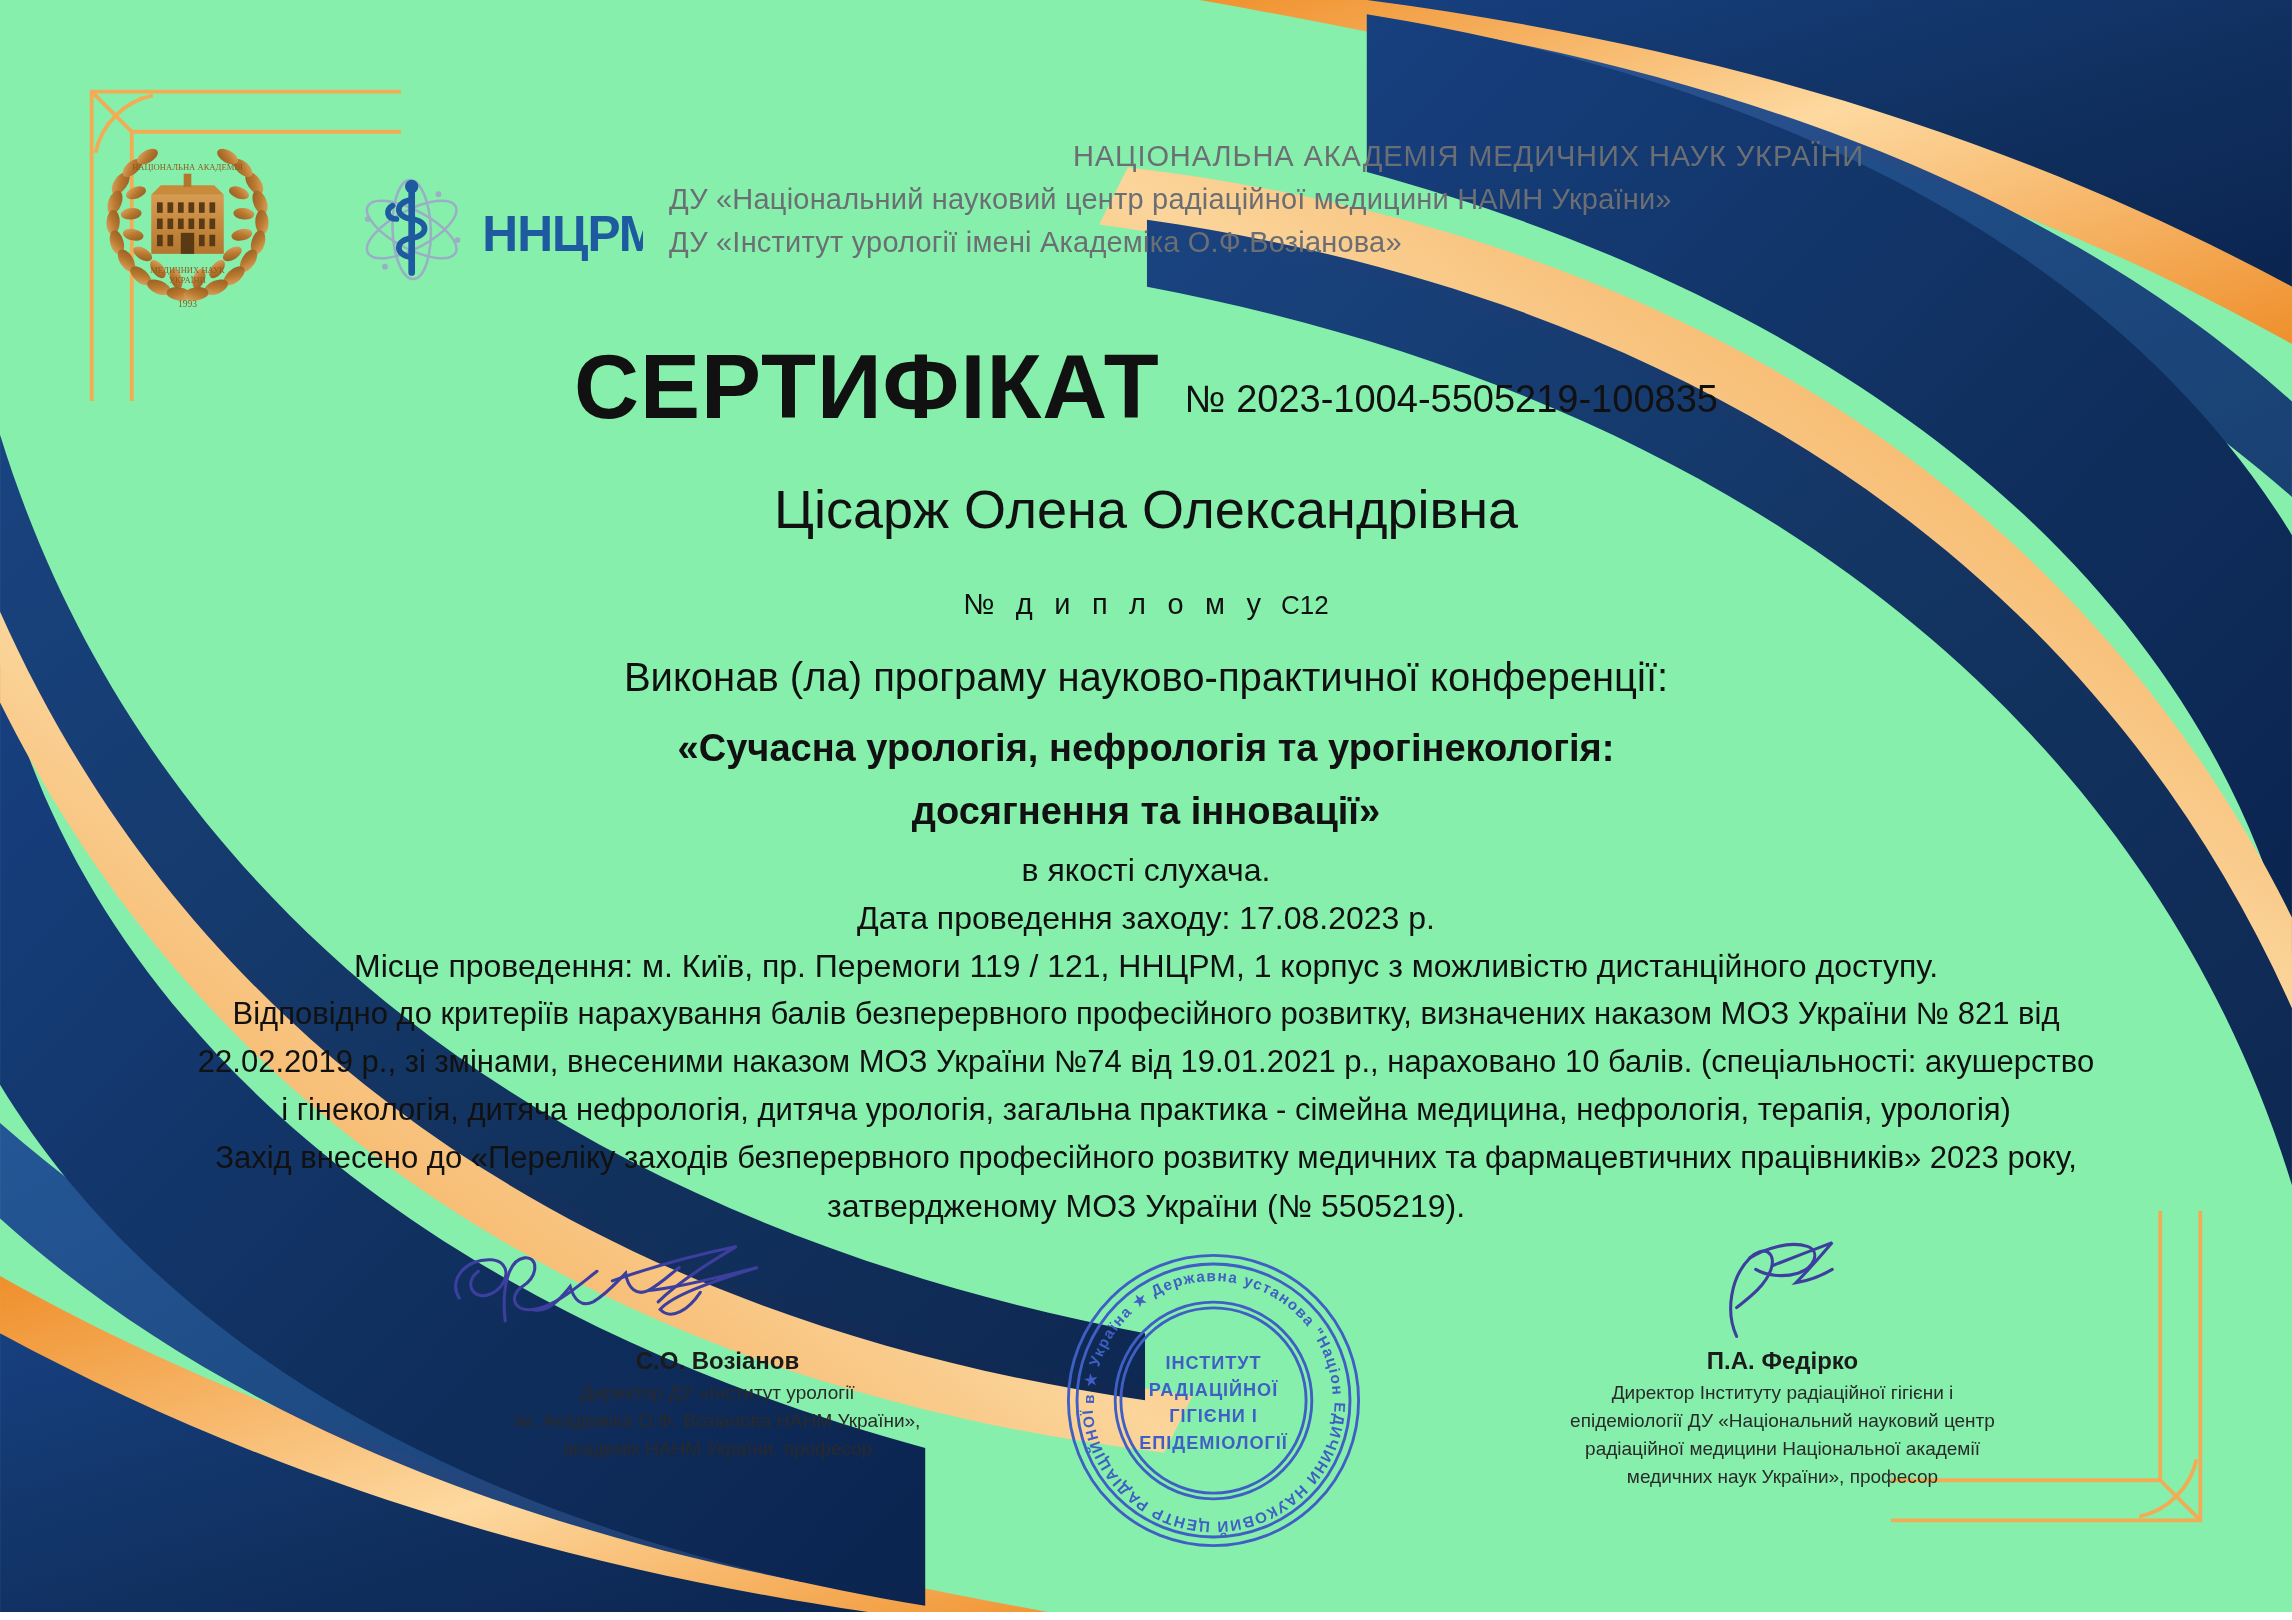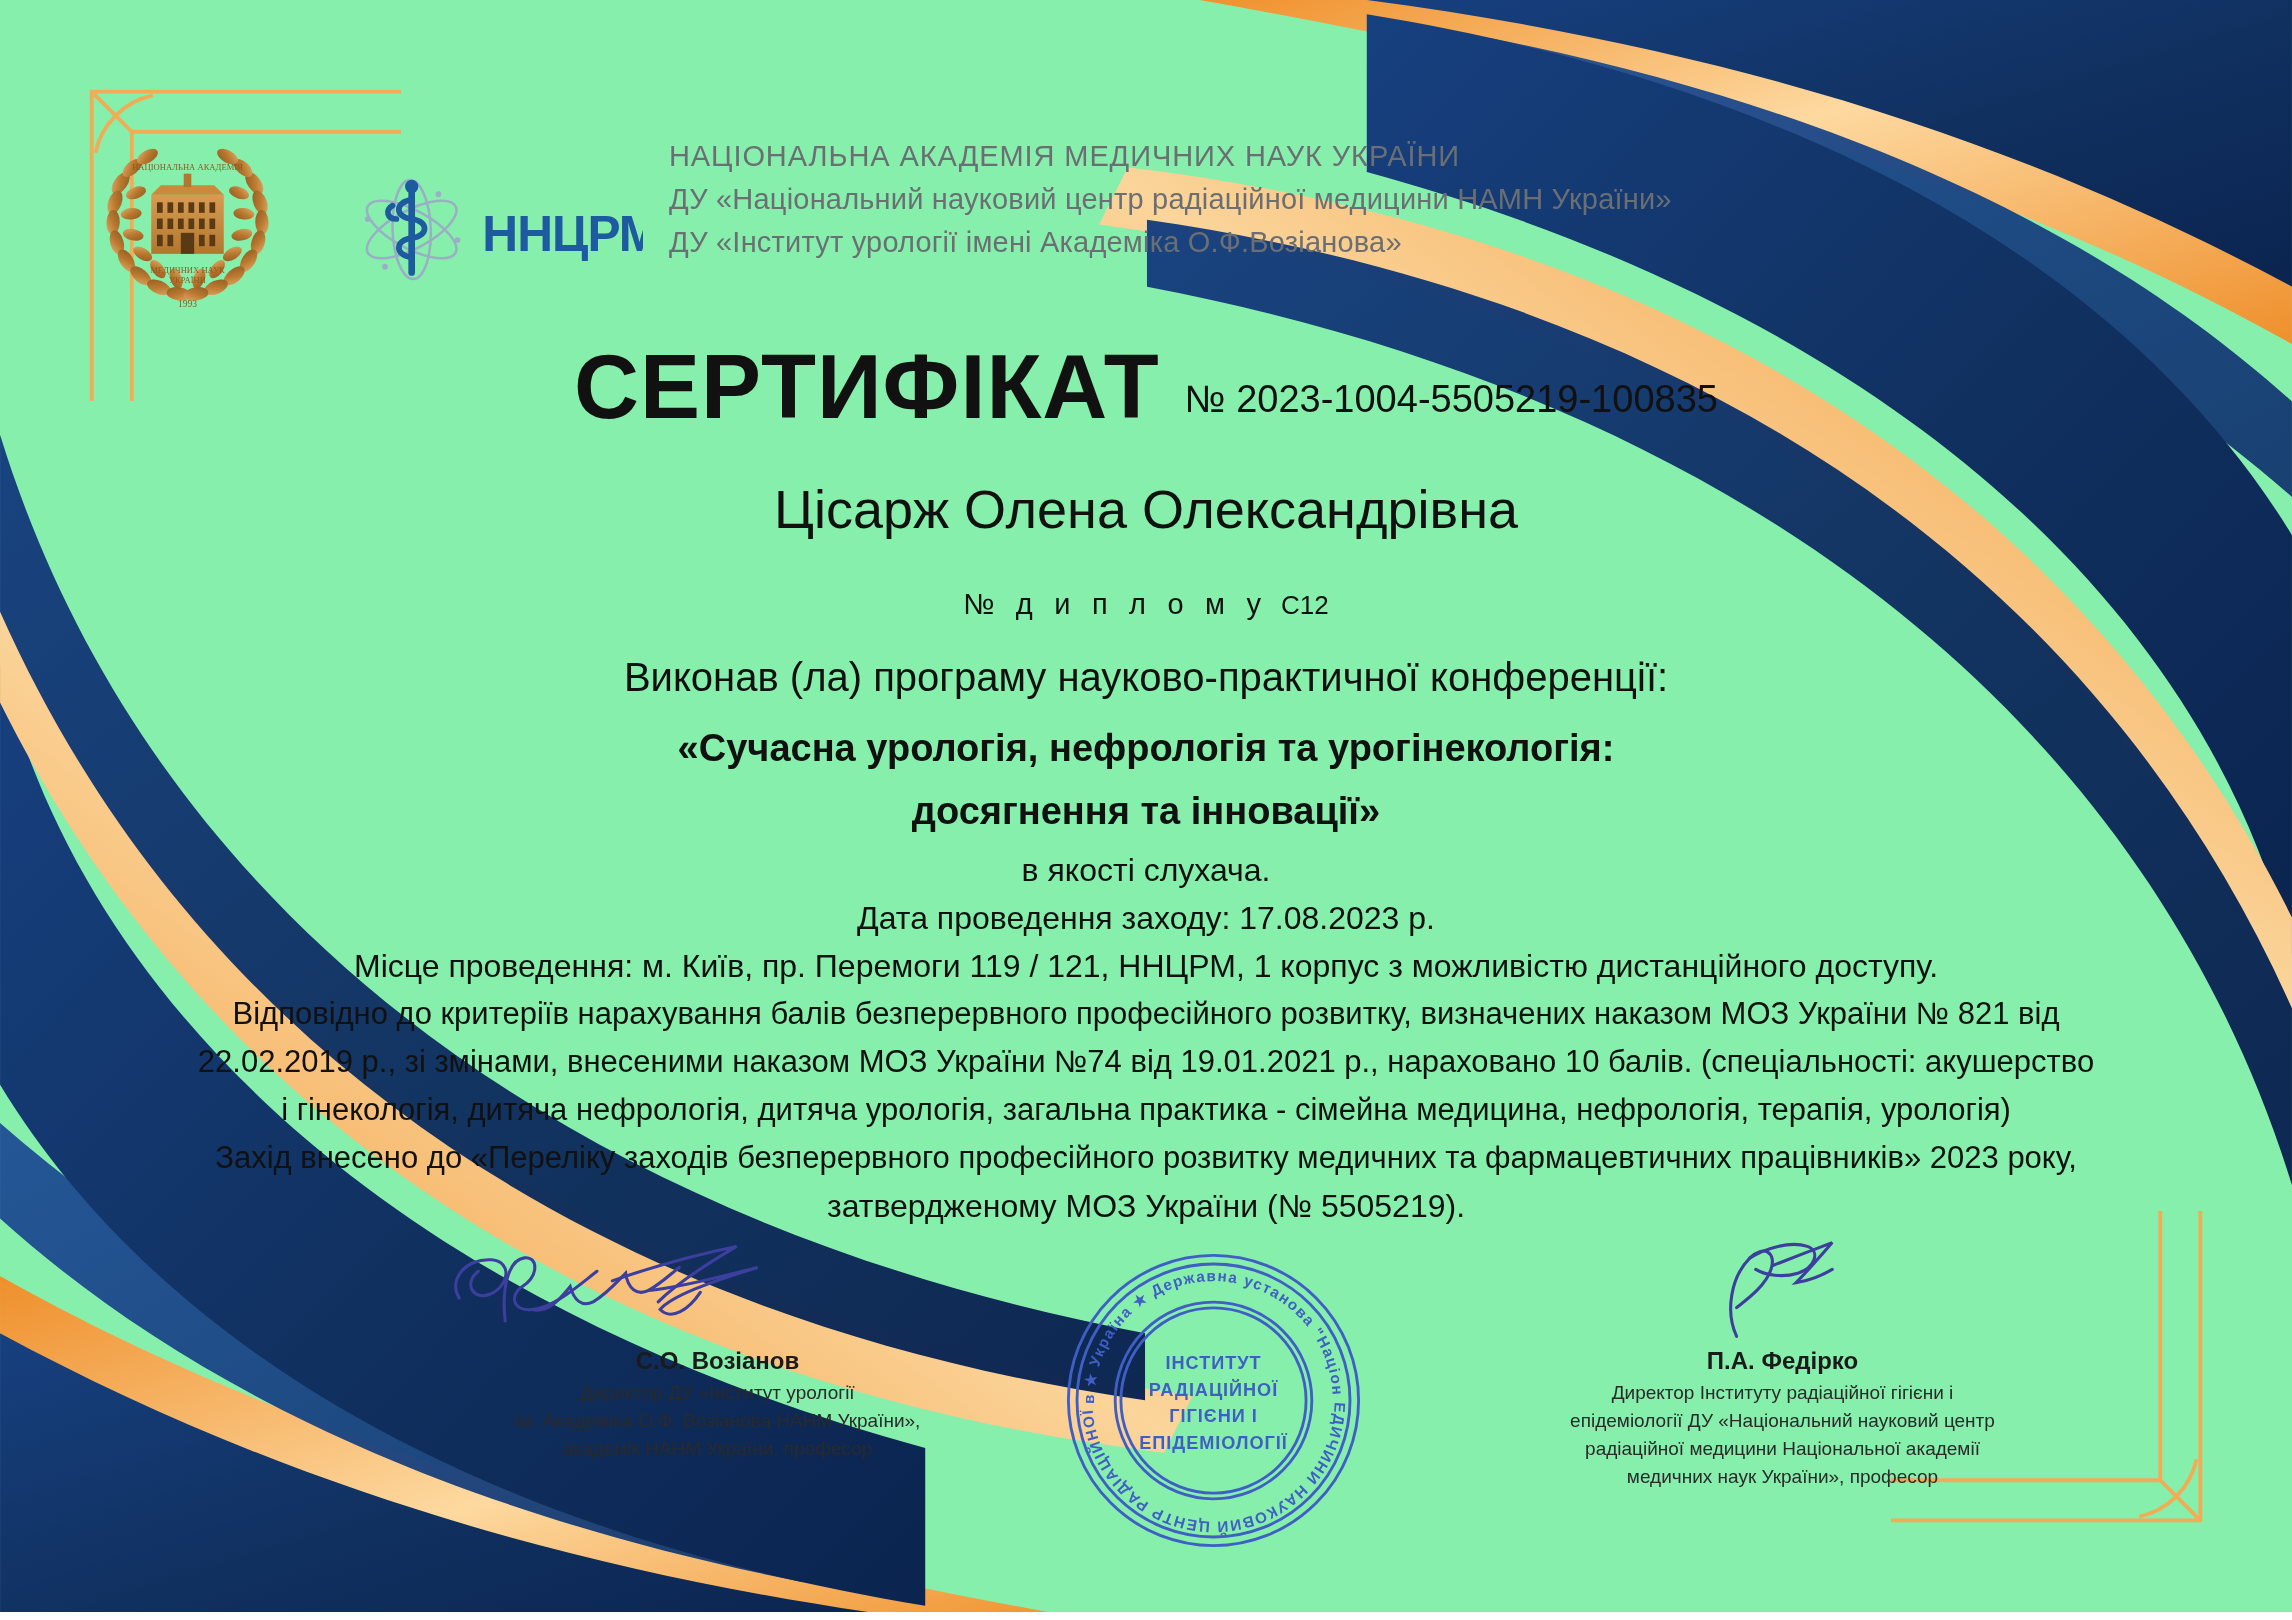--- a/index.html
+++ b/index.html
@@ -58,21 +58,21 @@
     left:669px; top:78px;
     width:1195px;
   }
   .org-line{
     font-size:29px;
     line-height:43px;
     color:#6b6f73;
     letter-spacing:0.2px;
     white-space:nowrap;
   }
-  .org-line.caps{letter-spacing:0.9px;}
+  .org-line.caps{letter-spacing:0.9px;text-align:right;}
 
   
   .title-row{
     position:absolute;
     left:0; top:336px;
     width:2292px;
     text-align:center;
   }
   .title-inner{display:inline-block;white-space:nowrap;}
   .cert-title{

